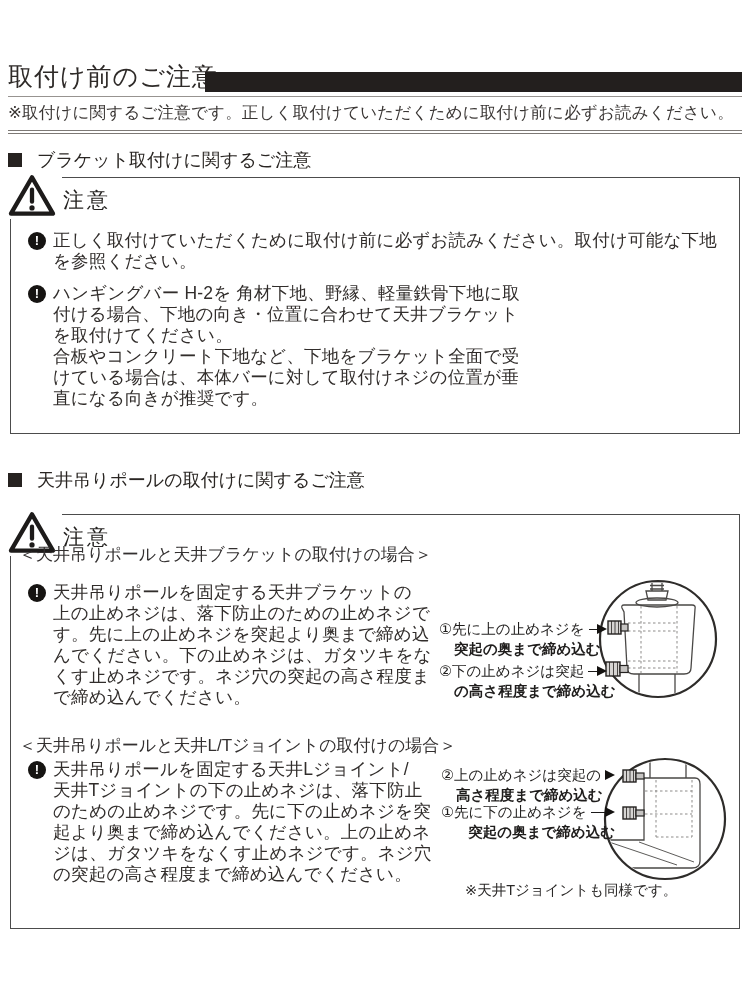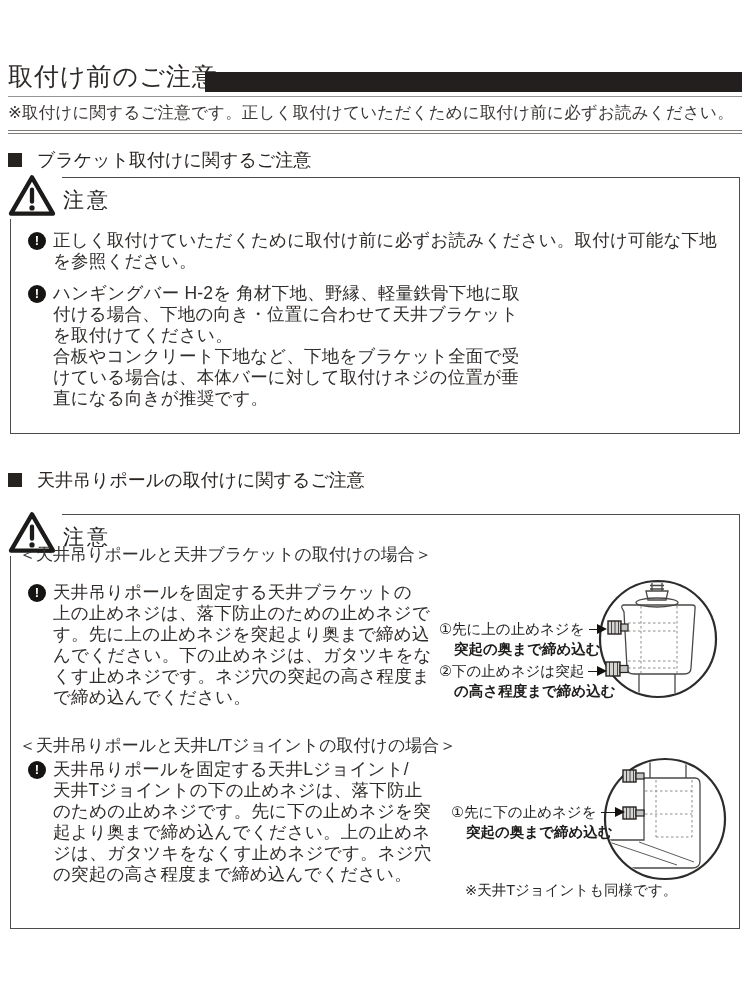--- a/index.html
+++ b/index.html
@@ -77,21 +77,21 @@
   .anno-leader { flex:1 1 auto; height:0; border-top:1.5px solid #1c1a19; margin-left:4px; }
   .anno-arrowhead {
     flex:0 0 auto; width:0; height:0;
     border-left:10px solid #141210; border-top:5px solid transparent;
     border-bottom:5px solid transparent;
   }
   .anno-line2 { padding-left:15px;font-weight:bold; }
   #anno-a1 { left:428px; top:104px; width:168px; }
   #anno-a2 { left:428px; top:146px; width:168px; }
   #anno-b1 { left:430px; top:250px; width:174px; }
-  #anno-b2 { left:440px; top:287px; width:174px; }
+  #anno-b2 { left:430px; top:287px; width:174px;text-align:right; }
   .side-note {
     position:absolute; left:454px; top:366px; font-size:14.5px; color:#2a2827;
     white-space:nowrap;
   }
   
   .diagram { position:absolute; z-index:1; }
   #diag1 { left:535px; top:60px; }
   #diag2 { left:538px; top:236px; }
 </style>
 </head>
@@ -207,20 +207,28 @@
     <div class="bullet" id="bullet4">
       <span class="bicon">!</span>
       <span class="btext">天井吊りポールを固定する天井Lジョイント/
 天井Tジョイントの下の止めネジは、落下防止
 のための止めネジです。先に下の止めネジを突
 起より奥まで締め込んでください。上の止めネ
 ジは、ガタツキをなくす止めネジです。ネジ穴
 の突起の高さ程度まで締め込んでください。</span>
     </div>
 
+    <div class="anno" id="anno-b1">
+      <div class="anno-row1">
+        <span>②上の止めネジは突起の</span>
+        <span class="anno-leader"></span>
+        <span class="anno-arrowhead"></span>
+      </div>
+      <div class="anno-line2">高さ程度まで締め込む</div>
+    </div>
     <div class="anno" id="anno-b2">
       <div class="anno-row1">
         <span>①先に下の止めネジを</span>
         <span class="anno-leader"></span>
         <span class="anno-arrowhead"></span>
       </div>
       <div class="anno-line2">突起の奥まで締め込む</div>
     </div>
 
     <svg class="diagram" id="diag2" width="180" height="140" viewBox="0 0 180 140">

